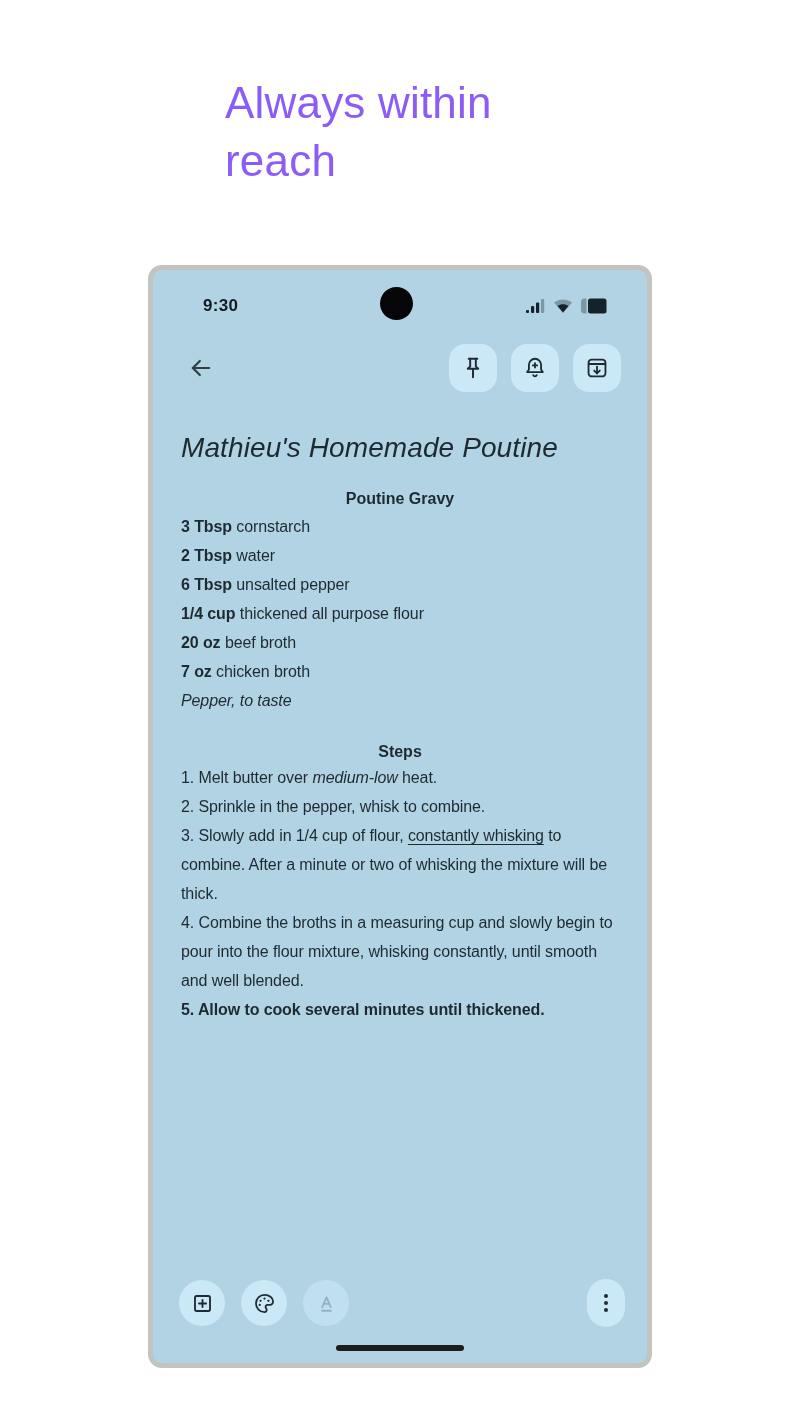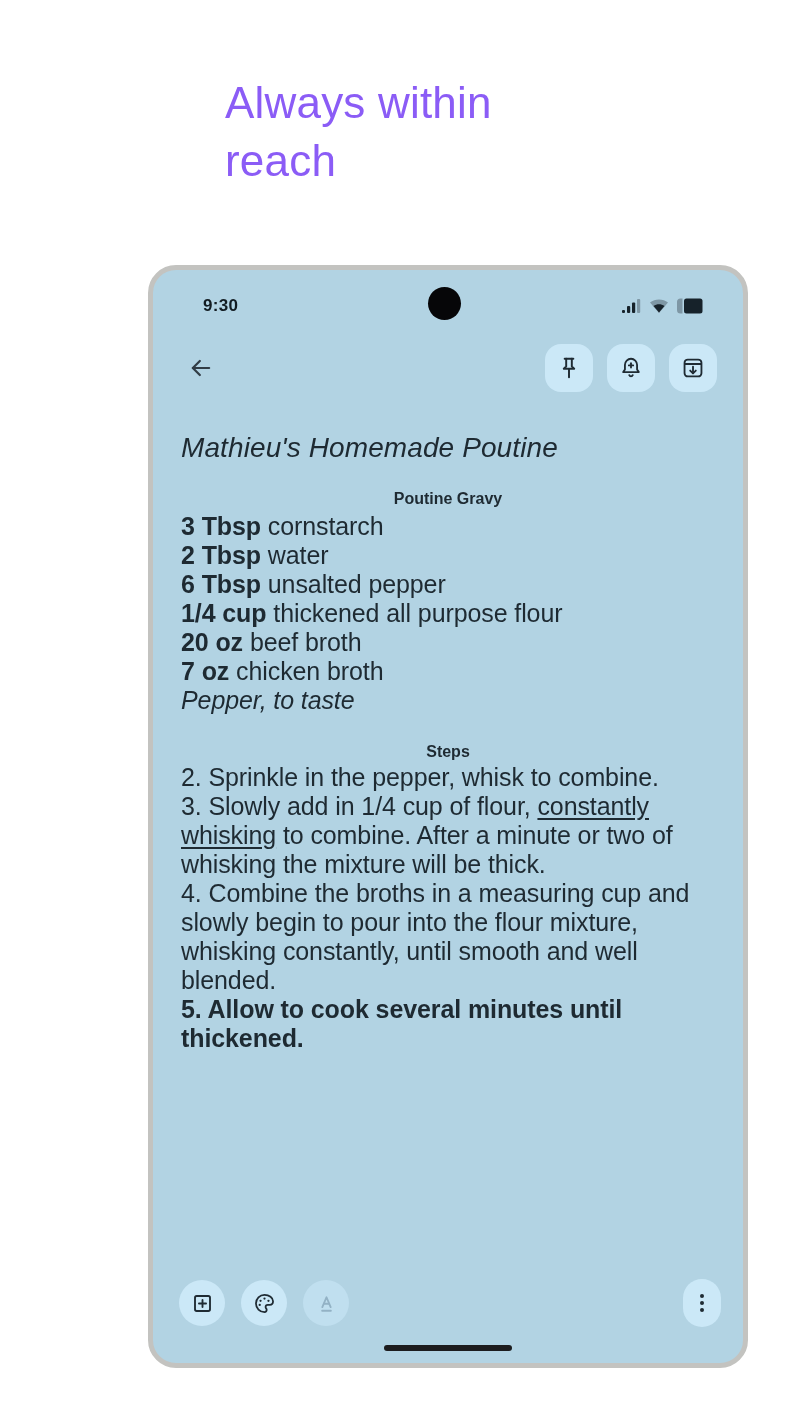--- a/index.html
+++ b/index.html
@@ -17,24 +17,24 @@
     font-size: 44px;
     line-height: 1.32;
     font-weight: 400;
     color: #8b5cf6;
     letter-spacing: 0.2px;
   }
   
   .phone {
     position: absolute;
     left: 148px; top: 265px;
-    width: 600px; height: 1103px;
+    width: 504px; height: 1103px;
     background: #b2d3e3;
     border: 5px solid #c3c3c0;
-    border-radius: 28px;
+    border-radius: 14px;
     overflow: hidden;
   }
   
   .status-bar {
     display: flex; justify-content: space-between; align-items: center;
     padding: 24px 40px 0 50px;
     height: 48px;
   }
   .status-time { font-size: 17px; font-weight: 700; color: #121c22; letter-spacing: 0.3px; }
   .status-icons { display: flex; align-items: center; gap: 7px; }
@@ -55,21 +55,21 @@
     display: flex; align-items: center; justify-content: center;
     cursor: pointer;
   }
   .back-btn { width: 40px; height: 40px; display: flex; align-items: center; justify-content: center; cursor: pointer; }
   
   .note { padding: 0 28px; color: #1e2a32; }
   .note-title { font-size: 28px; font-weight: 400; margin-top: 40px; letter-spacing: 0.1px; font-style: italic; }
   .section-heading { font-size: 16px; font-weight: 700; text-align: center; }
   .ing-heading { margin-top: 26px; }
   .steps-heading { margin-top: 28px; }
-  .line { font-size: 25px; line-height: 29px; letter-spacing: -0.1px; }
+  .line { font-size: 16px; line-height: 29px; letter-spacing: -0.1px; }
   .ingredients { margin-top: 4px; }
   .steps { margin-top: 2px; }
   .line .b { font-weight: 700; }
   .line .i { font-style: italic; text-align: right; }
   .line .u { text-decoration: underline; text-underline-offset: 3px; }
   
   .bottom-bar {
     position: absolute; left: 26px; right: 22px; bottom: 36px;
     display: flex; align-items: center;
   }
@@ -177,20 +177,21 @@
         <p class="line"><span class="b">3 Tbsp</span><span> cornstarch</span></p>
         <p class="line"><span class="b">2 Tbsp</span><span> water</span></p>
         <p class="line"><span class="b">6 Tbsp</span><span> unsalted pepper</span></p>
         <p class="line"><span class="b">1/4 cup</span><span> thickened all purpose flour</span></p>
         <p class="line"><span class="b">20 oz</span><span> beef broth</span></p>
         <p class="line"><span class="b">7 oz</span><span> chicken broth</span></p>
         <p class="line"><span class="i">Pepper, to taste</span></p>
       </div>
     <div class="section-heading steps-heading">Steps</div>
     <div class="steps">
+        <p class="line"><span>1. Melt butter over </span><span class="i">medium-low</span><span> heat.</span></p>
         <p class="line"><span>2. Sprinkle in the pepper, whisk to combine.</span></p>
         <p class="line"><span>3. Slowly add in 1/4 cup of flour, </span><span class="u">constantly whisking</span><span> to combine. After a minute or two of whisking the mixture will be thick.</span></p>
         <p class="line"><span>4. Combine the broths in a measuring cup and slowly begin to pour into the flour mixture, whisking constantly, until smooth and well blended.</span></p>
         <p class="line"><span class="b">5. Allow to cook several minutes until thickened.</span></p>
       </div>
   </div>
 
   <div class="bottom-bar">
     <div class="round-btn">
       <span>

